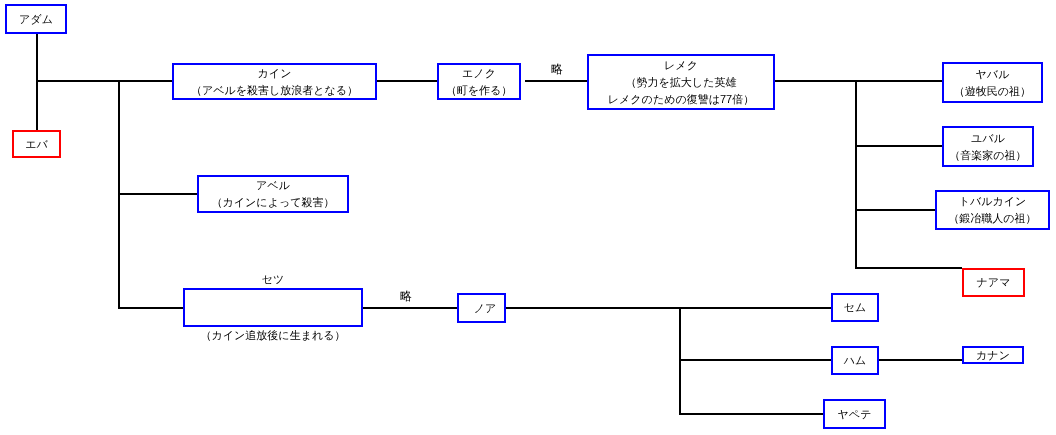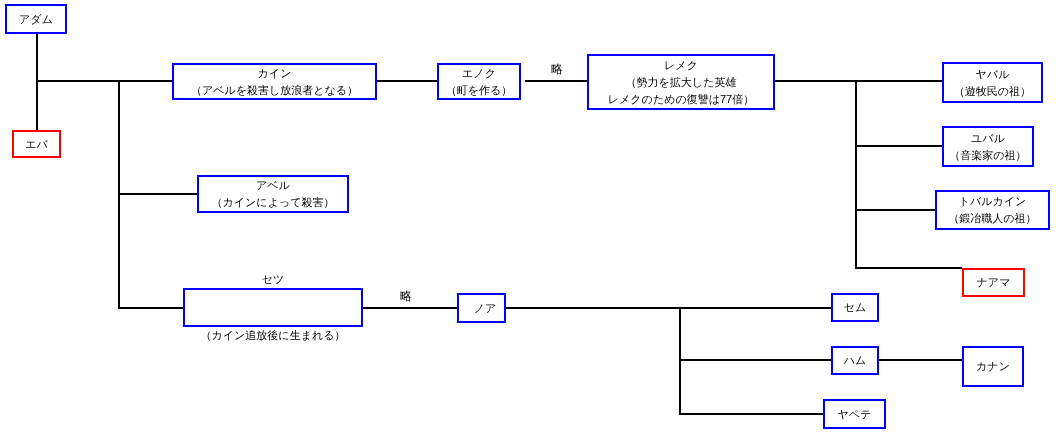--- a/index.html
+++ b/index.html
@@ -115,21 +115,21 @@
     </div>
     <div class="node" style="left: 457px; top: 293px; width: 49px; height: 30px; border-color: rgb(0, 0, 255); padding-left: 7px;">
       <div class="node-line">ノア</div>
     </div>
     <div class="node" style="left: 831px; top: 293px; width: 48px; height: 29px; border-color: rgb(0, 0, 255);">
       <div class="node-line">セム</div>
     </div>
     <div class="node" style="left: 831px; top: 346px; width: 48px; height: 29px; border-color: rgb(0, 0, 255);">
       <div class="node-line">ハム</div>
     </div>
-    <div class="node" style="left: 962px; top: 346px; width: 62px; height: 41px; border-color: rgb(0, 0, 255); justify-content: center;">
+    <div class="node" style="left: 962px; top: 346px; width: 62px; height: 18px; border-color: rgb(0, 0, 255); justify-content: center;">
       <div class="node-line">カナン</div>
     </div>
     <div class="node" style="left: 823px; top: 399px; width: 63px; height: 30px; border-color: rgb(0, 0, 255);">
       <div class="node-line">ヤペテ</div>
     </div>
     <div class="edge-label" style="left: 557px; top: 63px;">略</div>
     <div class="edge-label" style="left: 406px; top: 290px;">略</div>
   </div>
 
 </body></html>

